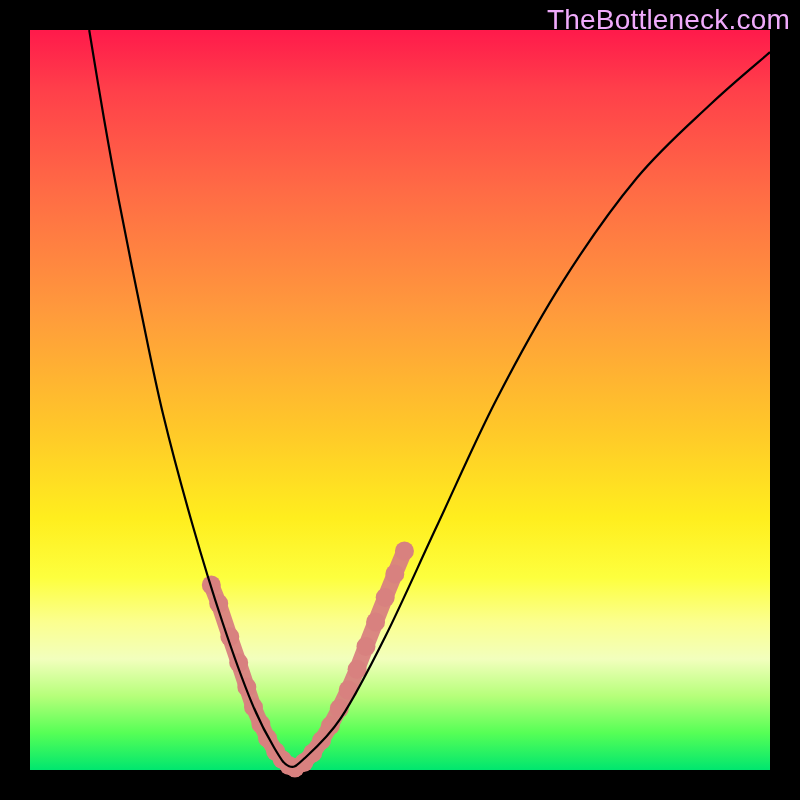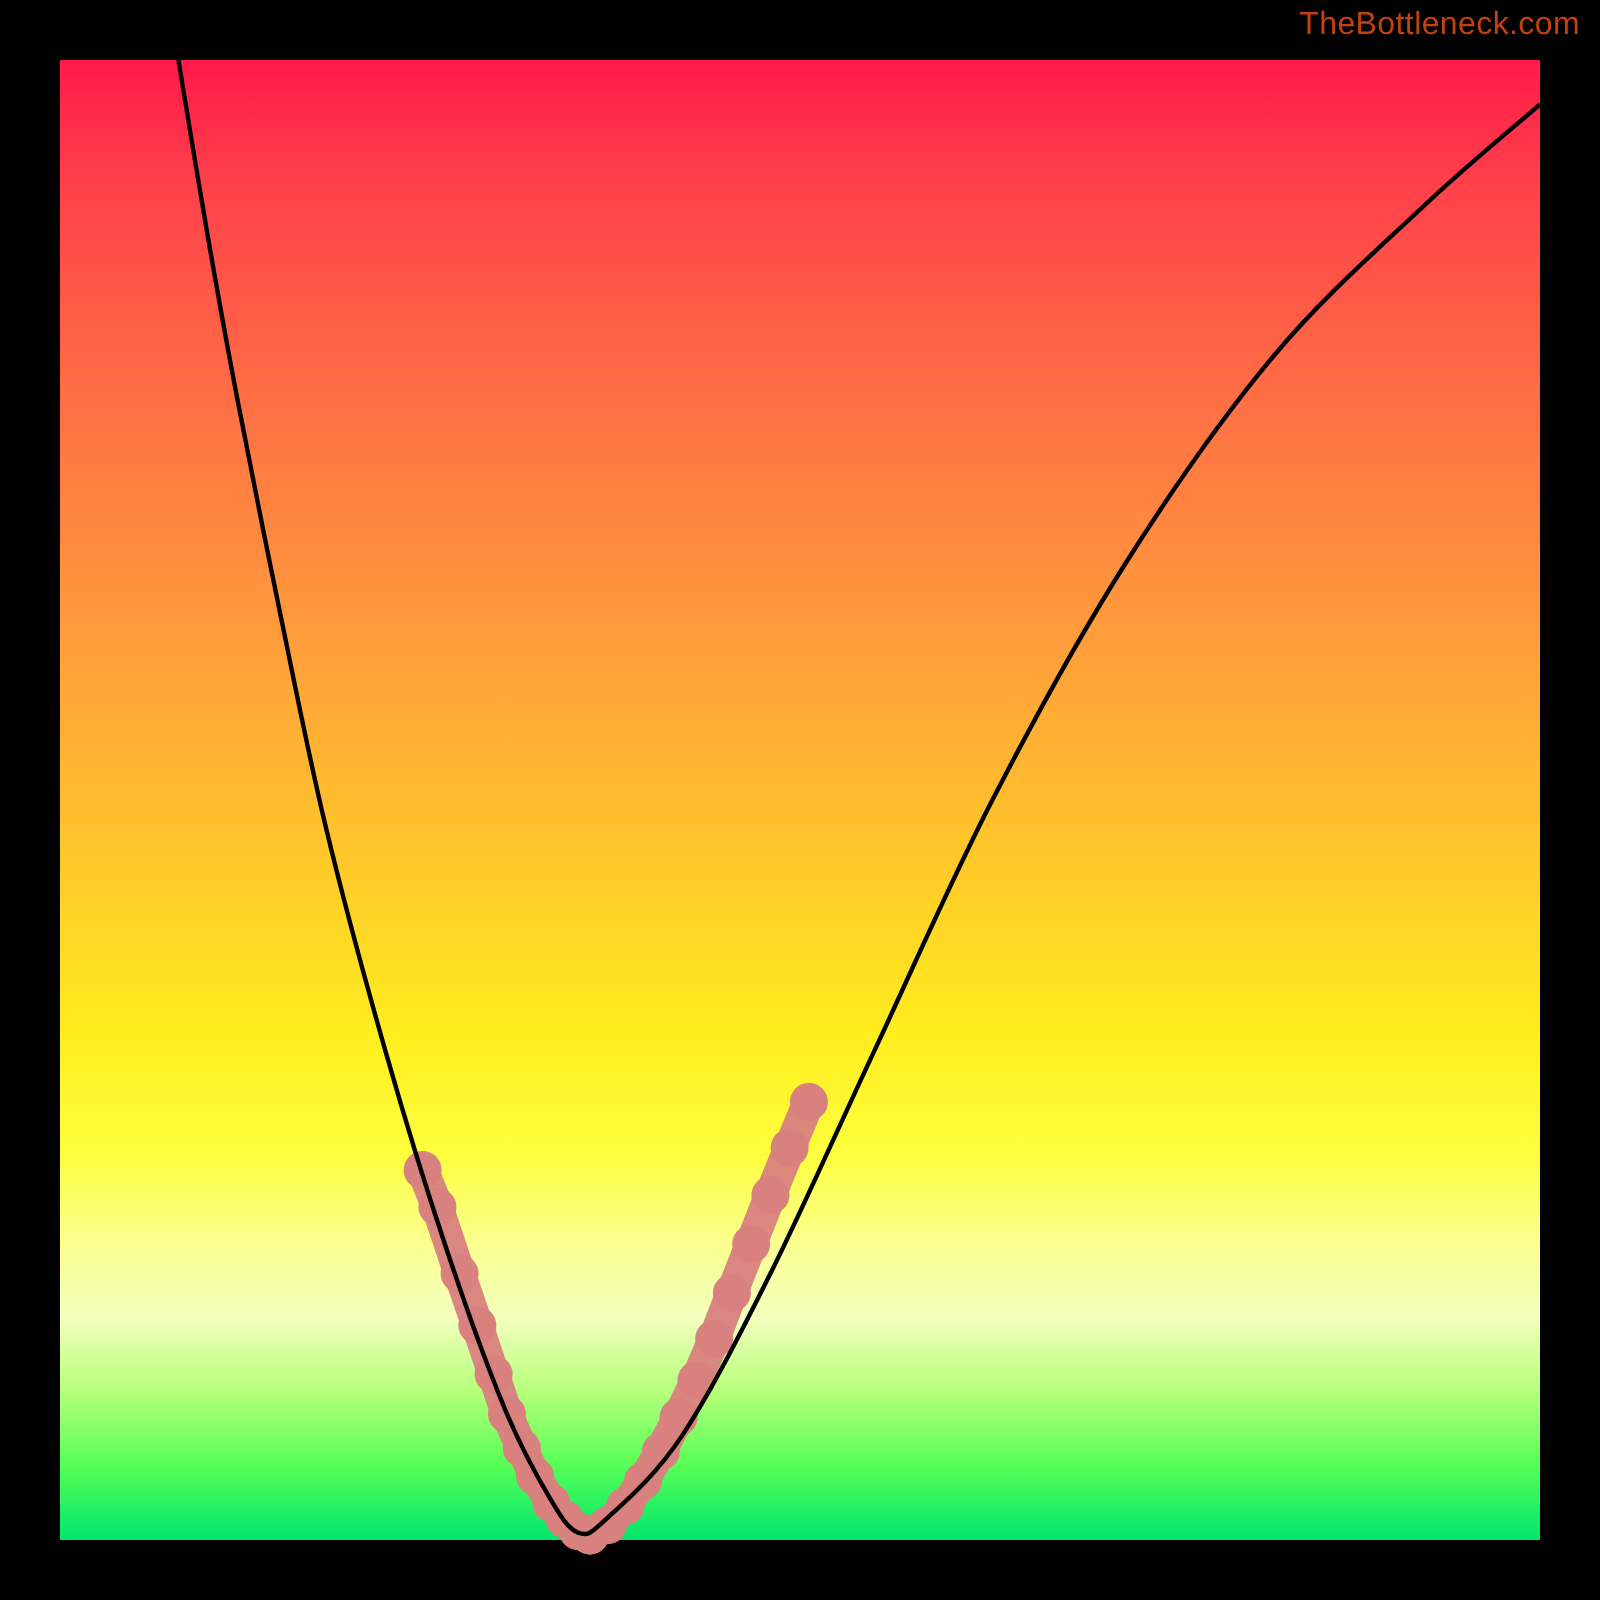--- a/index.html
+++ b/index.html
@@ -38,22 +38,22 @@
       #f2ffbd 85%,
       #b6ff7a 90%,
       #56ff56 95%,
       #00e66f 100%
     );
   }
   .watermark {
     position: absolute;
     top: 4px;
     right: 10px;
-    color: #c2410c;
-    font-size: 16px;
+    color: #f0abfc;
+    font-size: 28px;
     font-weight: 500;
     letter-spacing: 0.2px;
     user-select: none;
   }
   svg.curve {
     position: absolute;
     top: 0;
     left: 0;
     width: 740px;
     height: 740px;

